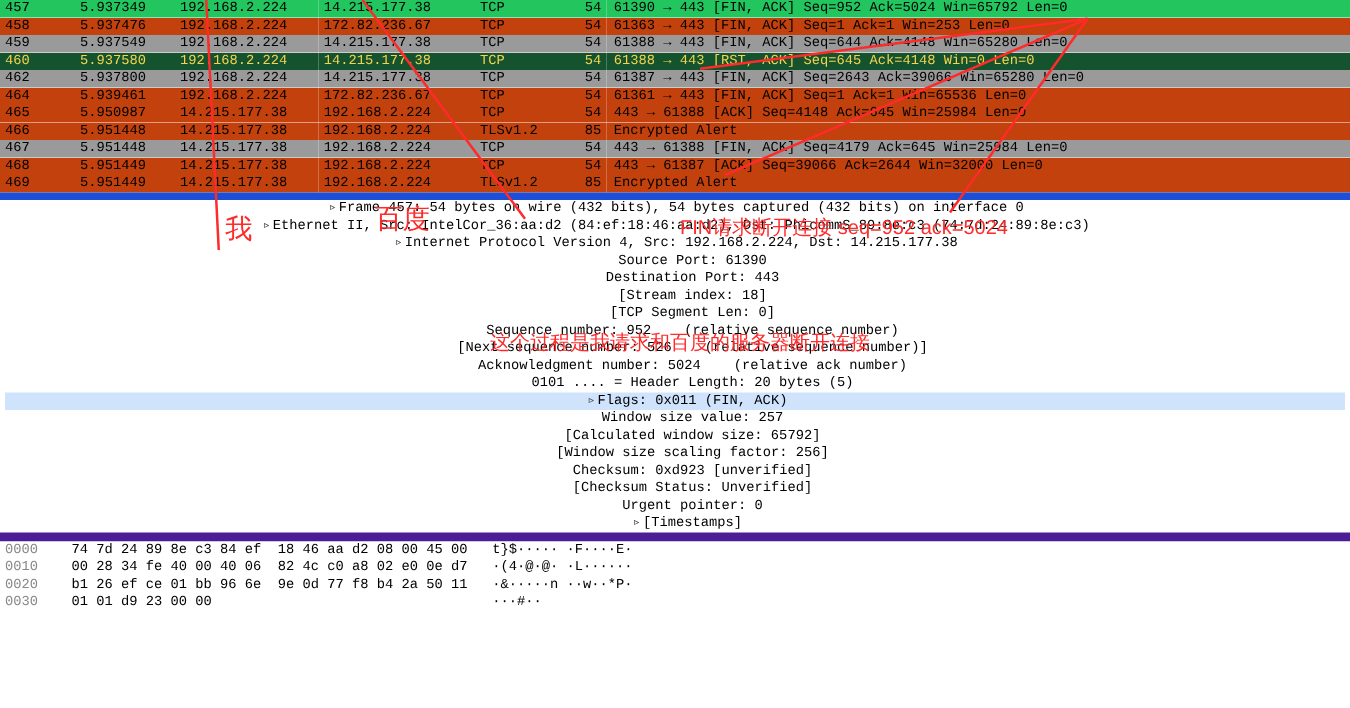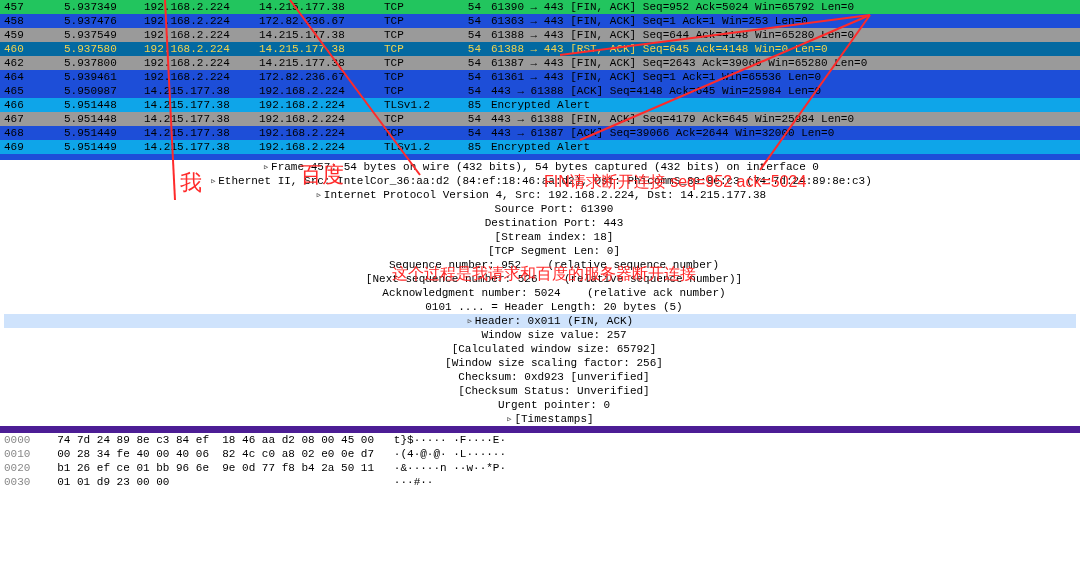--- a/index.html
+++ b/index.html
@@ -17,25 +17,25 @@
     border-collapse: collapse;
     table-layout: fixed;
   }
   .packet-list tr td {
     padding: 0 4px;
     white-space: nowrap;
     overflow: hidden;
     height: 14px;
     line-height: 14px;
   }
-  .row-grey    { background: #1d4ed8; color: #000; }
+  .row-grey    { background: #c2410c; color: #000; }
   .row-dark    { background: #22c55e; color: #000; }
   .row-darker  { background: #9a9a9a; color: #000; }
-  .row-red     { background: #0369a1; color: #f3d34f; }
-  .row-purple  { background: #0ea5e9; color: #000; }
+  .row-red     { background: #14532d; color: #f3d34f; }
+  .row-purple  { background: #c2410c; color: #000; }
   .col-no     { width: 60px; }
   .col-time   { width: 80px; }
   .col-src    { width: 115px; }
   .col-dst    { width: 125px; }
   .col-proto  { width: 80px; }
   .col-len    { width: 25px; text-align: right; }
   .col-info   { width: auto; padding-left: 6px !important; }
 
   .details {
     padding: 0 4px;
@@ -199,21 +199,21 @@
   <div class="line"><span class="marker">▹</span><span>Ethernet II, Src: IntelCor_36:aa:d2 (84:ef:18:46:aa:d2), Dst: PhicommS_89:8e:c3 (74:7d:24:89:8e:c3)</span></div>
   <div class="line"><span class="marker">▹</span><span>Internet Protocol Version 4, Src: 192.168.2.224, Dst: 14.215.177.38</span></div>
   <div class="line indent1"><span class="marker"> </span><span>Source Port: 61390</span></div>
   <div class="line indent1"><span class="marker"> </span><span>Destination Port: 443</span></div>
   <div class="line indent1"><span class="marker"> </span><span>[Stream index: 18]</span></div>
   <div class="line indent1"><span class="marker"> </span><span>[TCP Segment Len: 0]</span></div>
   <div class="line indent1"><span class="marker"> </span><span>Sequence number: 952    (relative sequence number)</span></div>
   <div class="line indent1"><span class="marker"> </span><span>[Next sequence number: 526    (relative sequence number)]</span></div>
   <div class="line indent1"><span class="marker"> </span><span>Acknowledgment number: 5024    (relative ack number)</span></div>
   <div class="line indent1"><span class="marker"> </span><span>0101 .... = Header Length: 20 bytes (5)</span></div>
-  <div class="line indent1 high-blue"><span class="marker">▹</span><span>Header: 0x011 (FIN, ACK)</span></div>
+  <div class="line indent1 high-blue"><span class="marker">▹</span><span>Flags: 0x011 (FIN, ACK)</span></div>
   <div class="line indent1"><span class="marker"> </span><span>Window size value: 257</span></div>
   <div class="line indent1"><span class="marker"> </span><span>[Calculated window size: 65792]</span></div>
   <div class="line indent1"><span class="marker"> </span><span>[Window size scaling factor: 256]</span></div>
   <div class="line indent1"><span class="marker"> </span><span>Checksum: 0xd923 [unverified]</span></div>
   <div class="line indent1"><span class="marker"> </span><span>[Checksum Status: Unverified]</span></div>
   <div class="line indent1"><span class="marker"> </span><span>Urgent pointer: 0</span></div>
   <div class="line indent1"><span class="marker">▹</span><span>[Timestamps]</span></div>
 </div>
 
 <div class="hex" id="hex-body"><div><span class="addr">0000</span>  74 7d 24 89 8e c3 84 ef  18 46 aa d2 08 00 45 00   t}$····· ·F····E·</div><div><span class="addr">0010</span>  00 28 34 fe 40 00 40 06  82 4c c0 a8 02 e0 0e d7   ·(4·@·@· ·L······</div><div><span class="addr">0020</span>  b1 26 ef ce 01 bb 96 6e  9e 0d 77 f8 b4 2a 50 11   ·&amp;·····n ··w··*P·</div><div><span class="addr">0030</span>  01 01 d9 23 00 00                                  ···#··</div></div>

